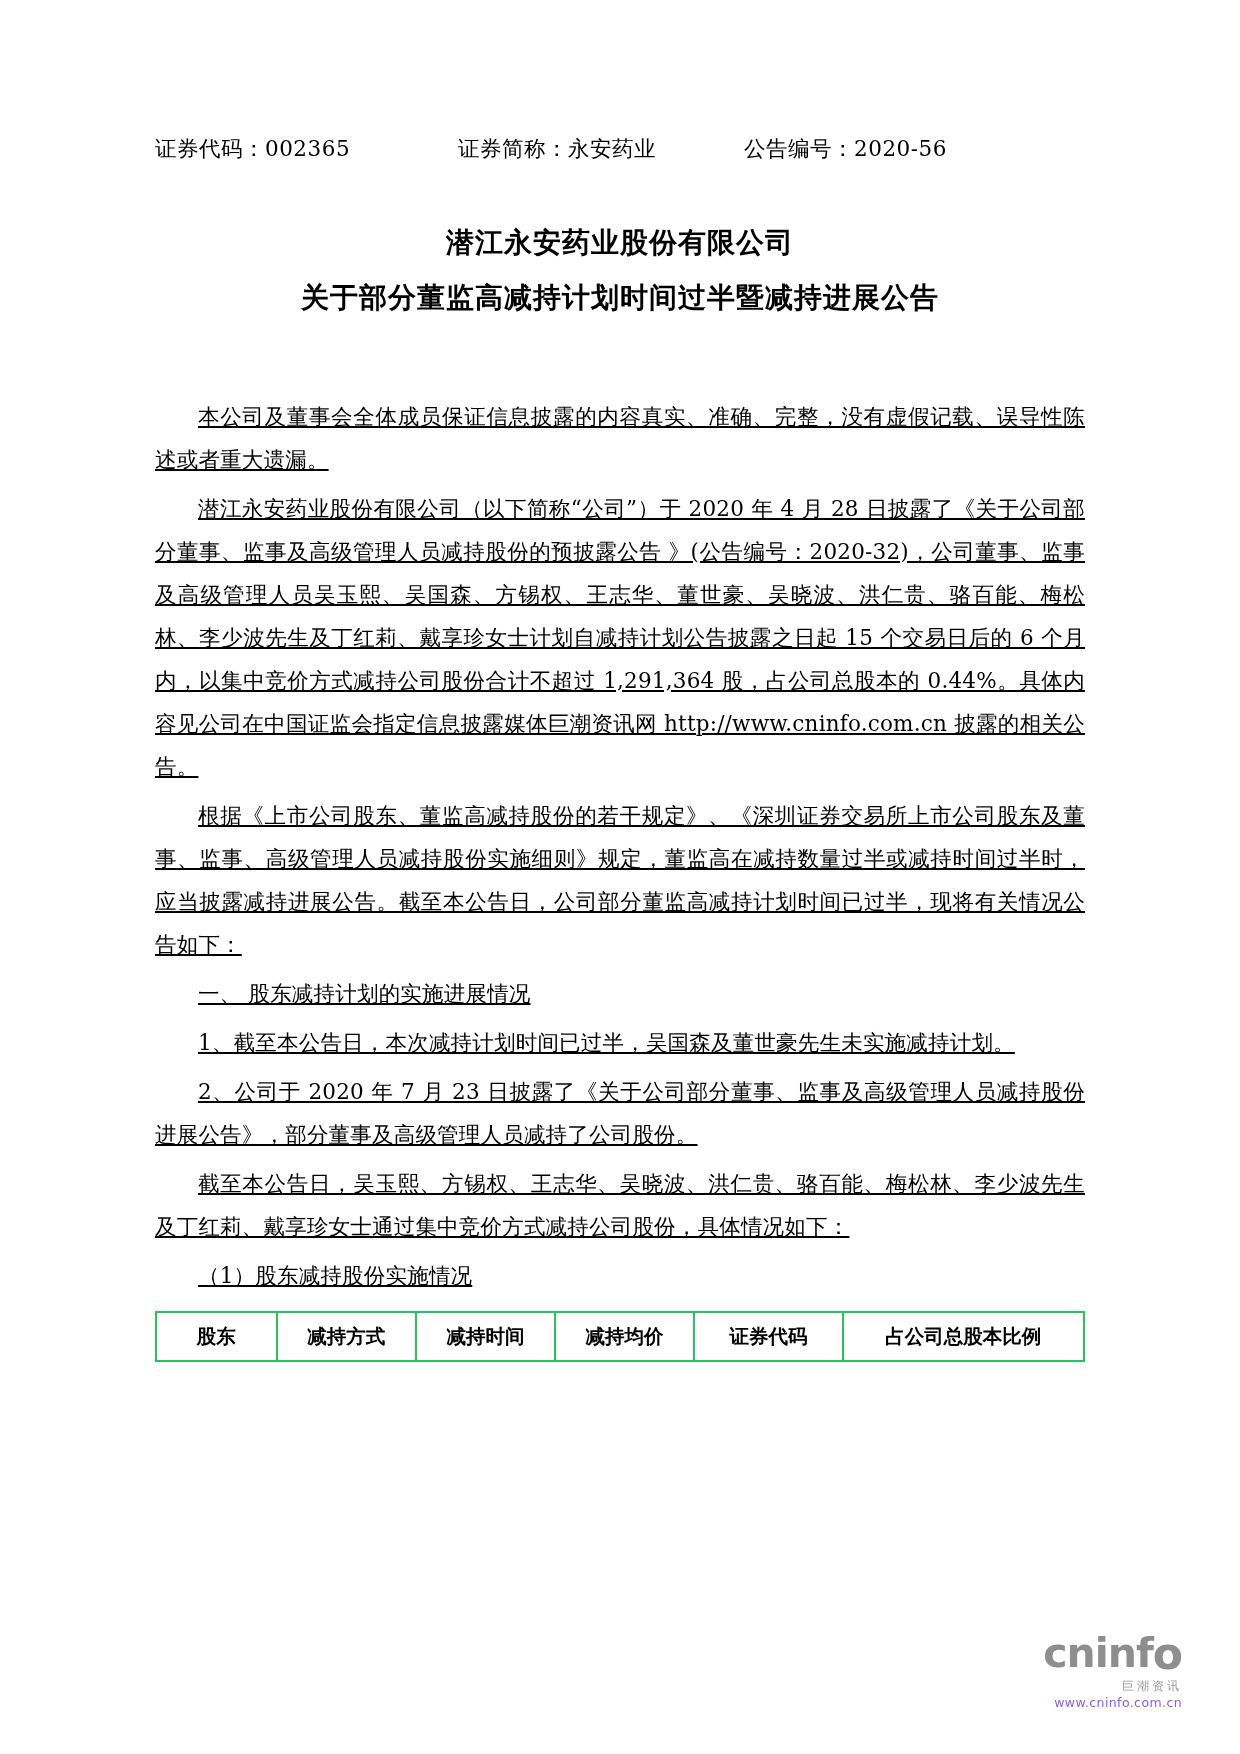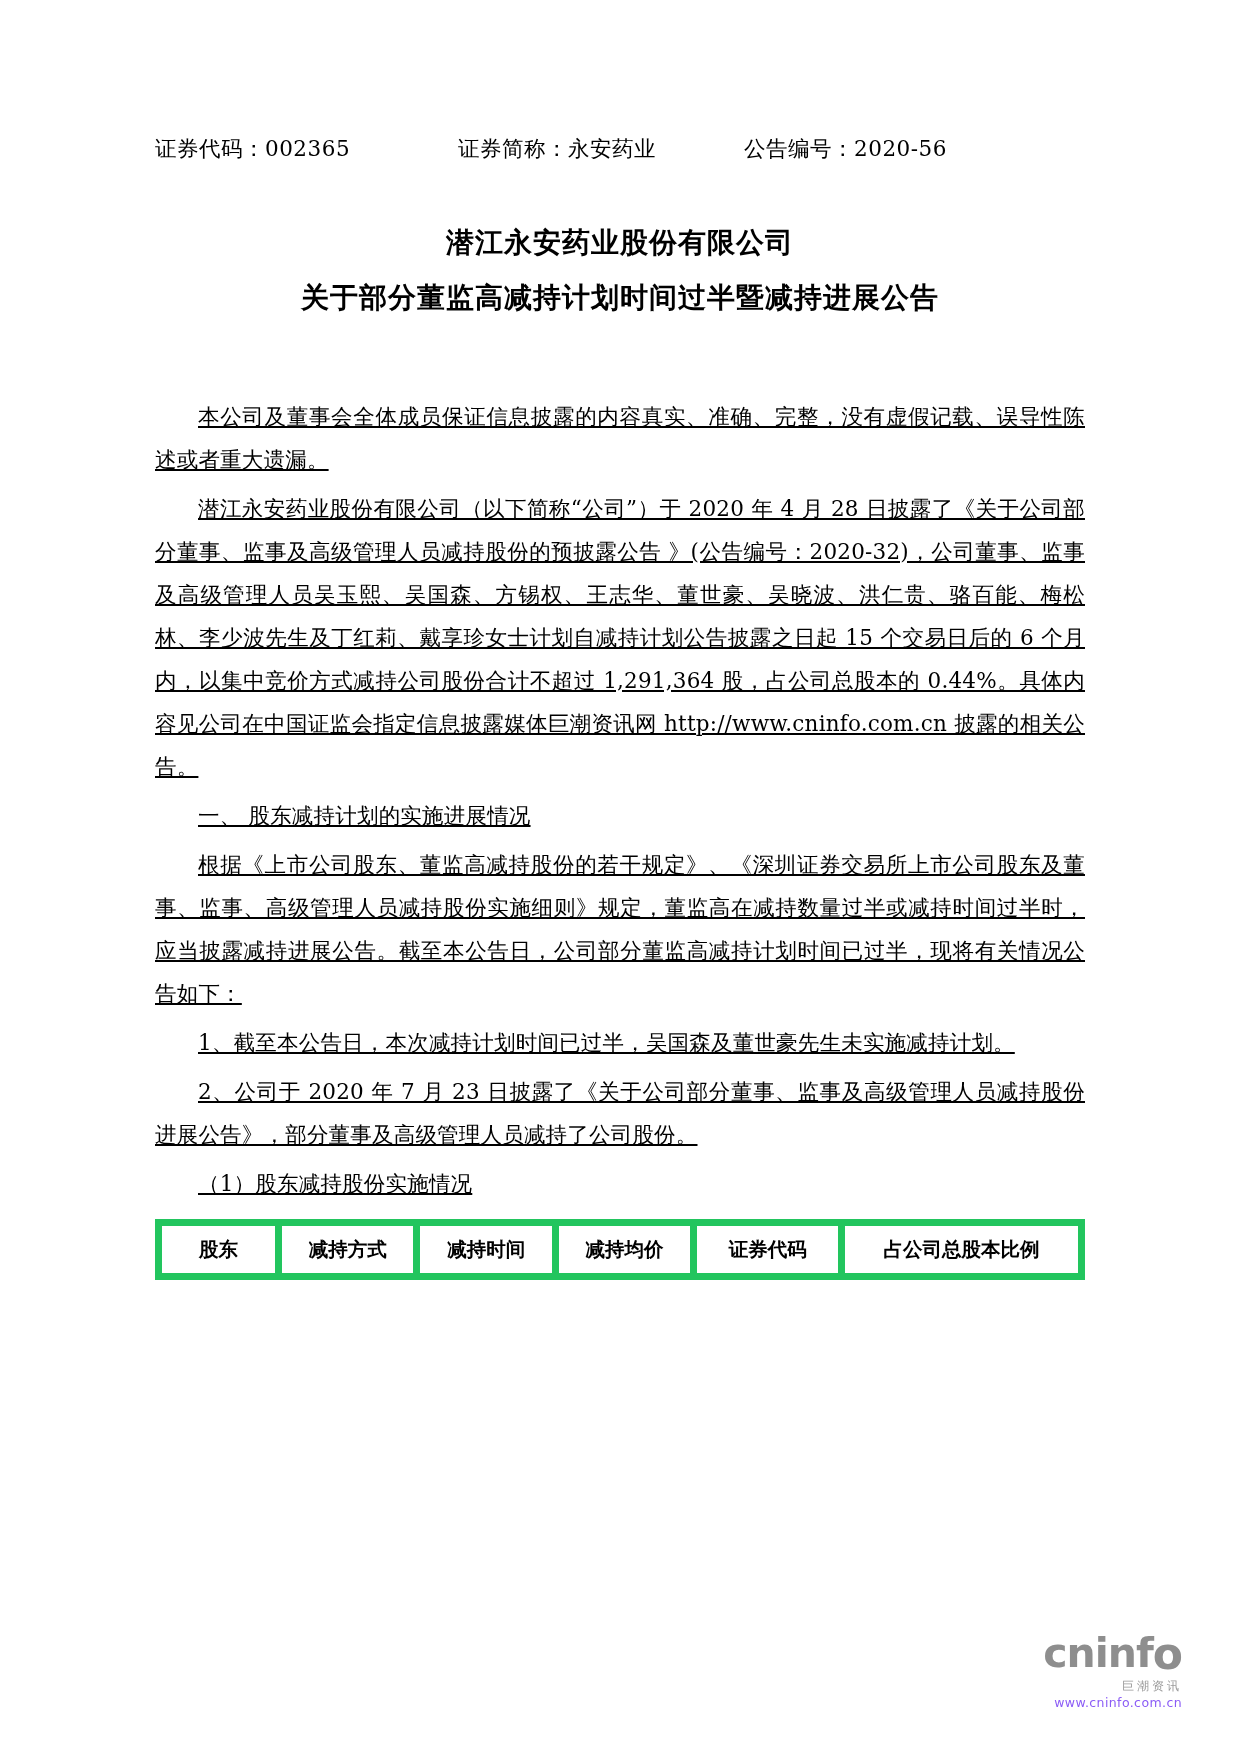--- a/index.html
+++ b/index.html
@@ -66,21 +66,21 @@
   }
 
   
   table.data {
     border-collapse: collapse;
     width: 100%;
     margin-top: 14px;
     table-layout: fixed;
   }
   table.data th {
-    border: 7px solid #22c55e;
+    border: 2px solid #22c55e;
     font-size: 19.5px;
     font-weight: bold;
     text-align: center;
     padding: 11px 2px;
     line-height: 1.3;
     white-space: nowrap;
   }
   
   .logo {
     position: absolute;
@@ -126,24 +126,25 @@
     <span class="header-item notice">公告编号：2020-56</span>
   </div>
 
   <div class="title-block">
     <div class="title-line-1">潜江永安药业股份有限公司</div>
     <div class="title-line-2">关于部分董监高减持计划时间过半暨减持进展公告</div>
   </div>
 
   <p class="body">本公司及董事会全体成员保证信息披露的内容真实、准确、完整，没有虚假记载、误导性陈述或者重大遗漏。</p>
   <p class="body">潜江永安药业股份有限公司（以下简称“公司”）于 2020 年 4 月 28 日披露了《关于公司部分董事、监事及高级管理人员减持股份的预披露公告 》(公告编号：2020-32)，公司董事、监事及高级管理人员吴玉熙、吴国森、方锡权、王志华、董世豪、吴晓波、洪仁贵、骆百能、梅松林、李少波先生及丁红莉、戴享珍女士计划自减持计划公告披露之日起 15 个交易日后的 6 个月内，以集中竞价方式减持公司股份合计不超过 1,291,364 股，占公司总股本的 0.44%。具体内容见公司在中国证监会指定信息披露媒体巨潮资讯网 http://www.cninfo.com.cn 披露的相关公告。</p>
+  <p class="body">根据《上市公司股东、董监高减持股份的若干规定》、《深圳证券交易所上市公司股东及董事、监事、高级管理人员减持股份实施细则》规定，董监高在减持数量过半或减持时间过半时，应当披露减持进展公告。截至本公告日，公司部分董监高减持计划时间已过半，现将有关情况公告如下：</p>
   <p class="body">一、 股东减持计划的实施进展情况</p>
-  <p class="body">根据《上市公司股东、董监高减持股份的若干规定》、《深圳证券交易所上市公司股东及董事、监事、高级管理人员减持股份实施细则》规定，董监高在减持数量过半或减持时间过半时，应当披露减持进展公告。截至本公告日，公司部分董监高减持计划时间已过半，现将有关情况公告如下：</p>
   <p class="body">1、截至本公告日，本次减持计划时间已过半，吴国森及董世豪先生未实施减持计划。</p>
   <p class="body">2、公司于 2020 年 7 月 23 日披露了《关于公司部分董事、监事及高级管理人员减持股份进展公告》，部分董事及高级管理人员减持了公司股份。</p>
+  <p class="body">截至本公告日，吴玉熙、方锡权、王志华、吴晓波、洪仁贵、骆百能、梅松林、李少波先生及丁红莉、戴享珍女士通过集中竞价方式减持公司股份，具体情况如下：</p>
   <p class="body">（1）股东减持股份实施情况</p>
 
   <table class="data">
     <colgroup>
       <col style="width:13%">
       <col style="width:15%">
       <col style="width:15%">
       <col style="width:15%">
       <col style="width:16%">
       <col style="width:26%">

